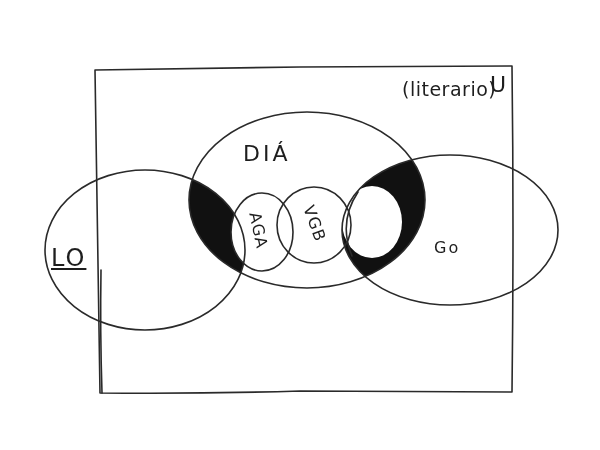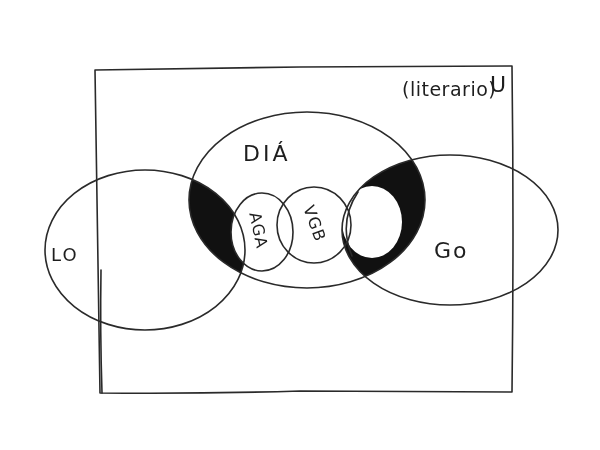--- a/index.html
+++ b/index.html
@@ -3,22 +3,22 @@
 <meta charset="utf-8">
 <style>
   html, body { margin: 0; padding: 0; background: #ffffff; }
   body { width: 600px; height: 450px; overflow: hidden; position: relative; }
   #canvas { position: absolute; left: 0; top: 0; width: 600px; height: 450px; }
   .stroke { fill: none; stroke: #2a2a2a; stroke-width: 1.6; stroke-linecap: round; stroke-linejoin: round; }
   .label { position: absolute; font-family: "DejaVu Sans", sans-serif; color: #1e1e1e; white-space: nowrap; }
   .lbl-universe { left: 490px; top: 72px; font-size: 22px; }
   .lbl-universe-sub { left: 402px; top: 78px; font-size: 19px; letter-spacing: 0.5px; }
   .lbl-dia { left: 243px; top: 141px; font-size: 22px; letter-spacing: 3px; }
-  .lbl-lo { left: 51px; top: 244px; font-size: 18px; letter-spacing: 2px; }
-  .lbl-go { left: 434px; top: 238px; font-size: 22px; letter-spacing: 2px; }
+  .lbl-lo { left: 51px; top: 244px; font-size: 24px; letter-spacing: 2px; text-decoration: underline; }
+  .lbl-go { left: 434px; top: 238px; font-size: 16px; letter-spacing: 2px; }
   .lbl-aga { left: 240px; top: 221px; font-size: 16px; transform: rotate(78deg); transform-origin: center; letter-spacing: 1px; }
   .lbl-vgb { left: 296px; top: 214px; font-size: 16px; transform: rotate(70deg); transform-origin: center; letter-spacing: 1px; }
 </style>
 </head>
 <body>
 
 <svg id="canvas" viewBox="0 0 600 450" xmlns="http://www.w3.org/2000/svg">
   <defs>
     <clipPath id="clip-dia">
       <ellipse cx="307" cy="200" rx="118" ry="88"></ellipse>

